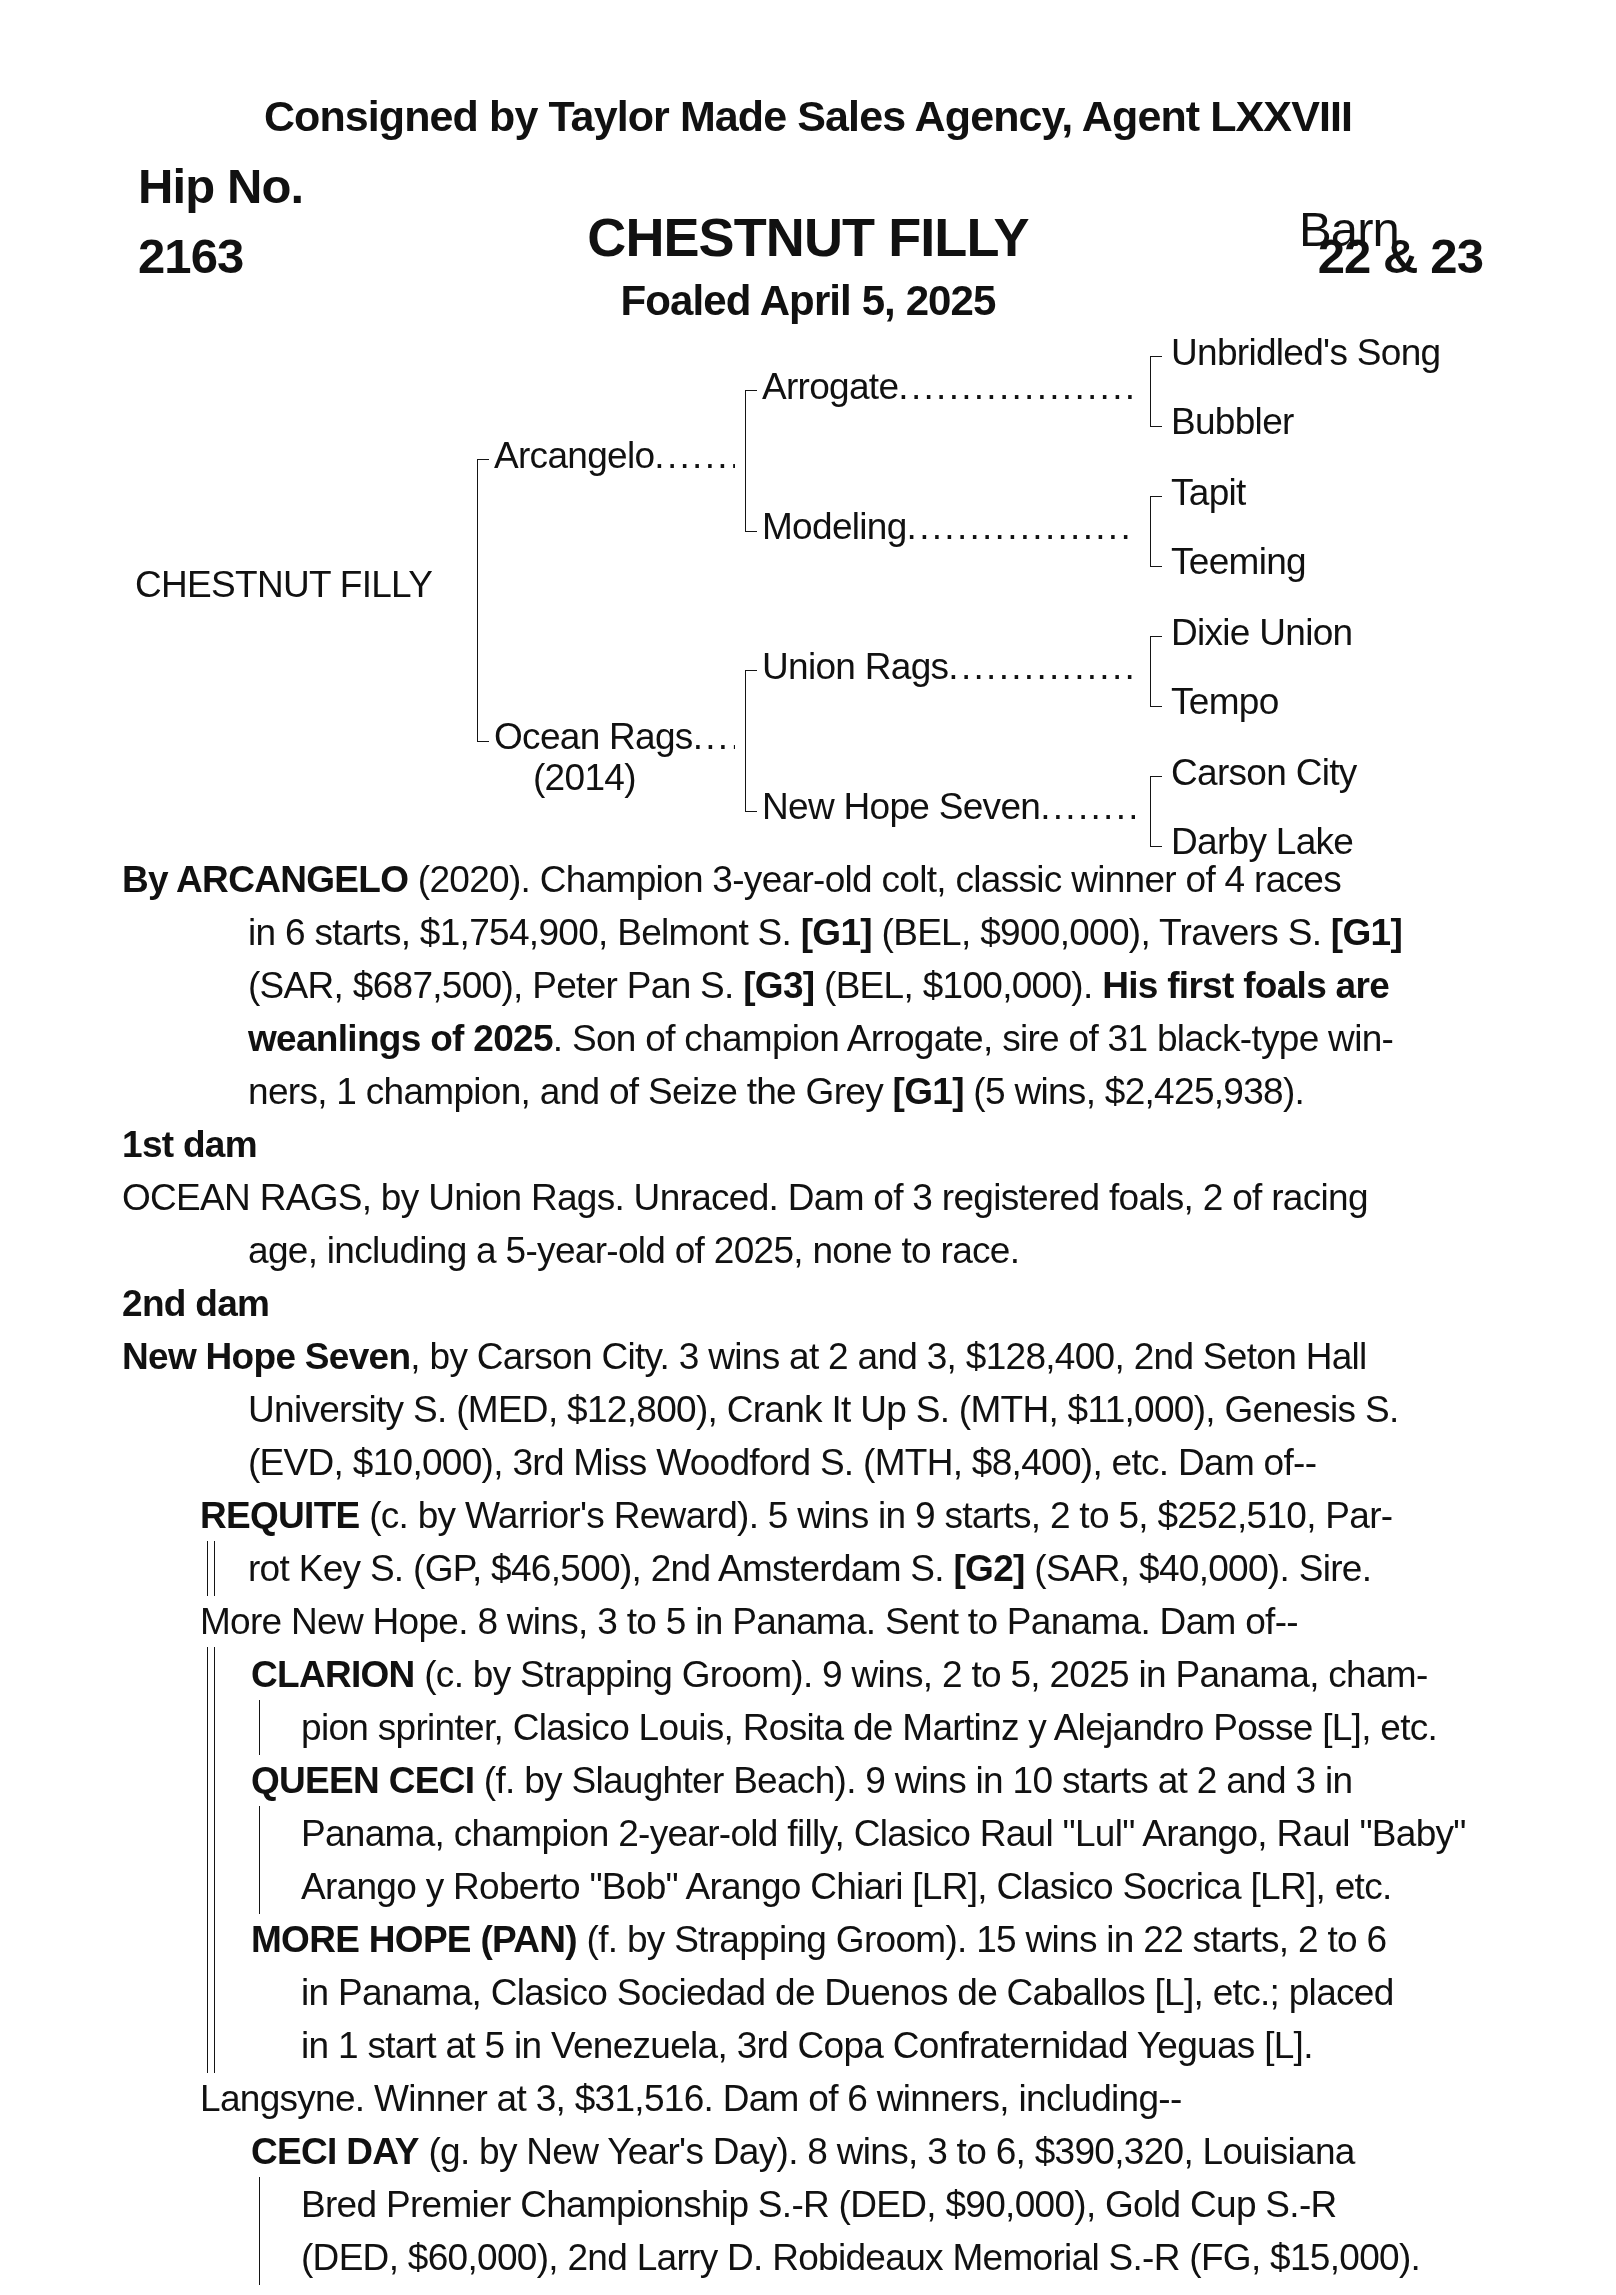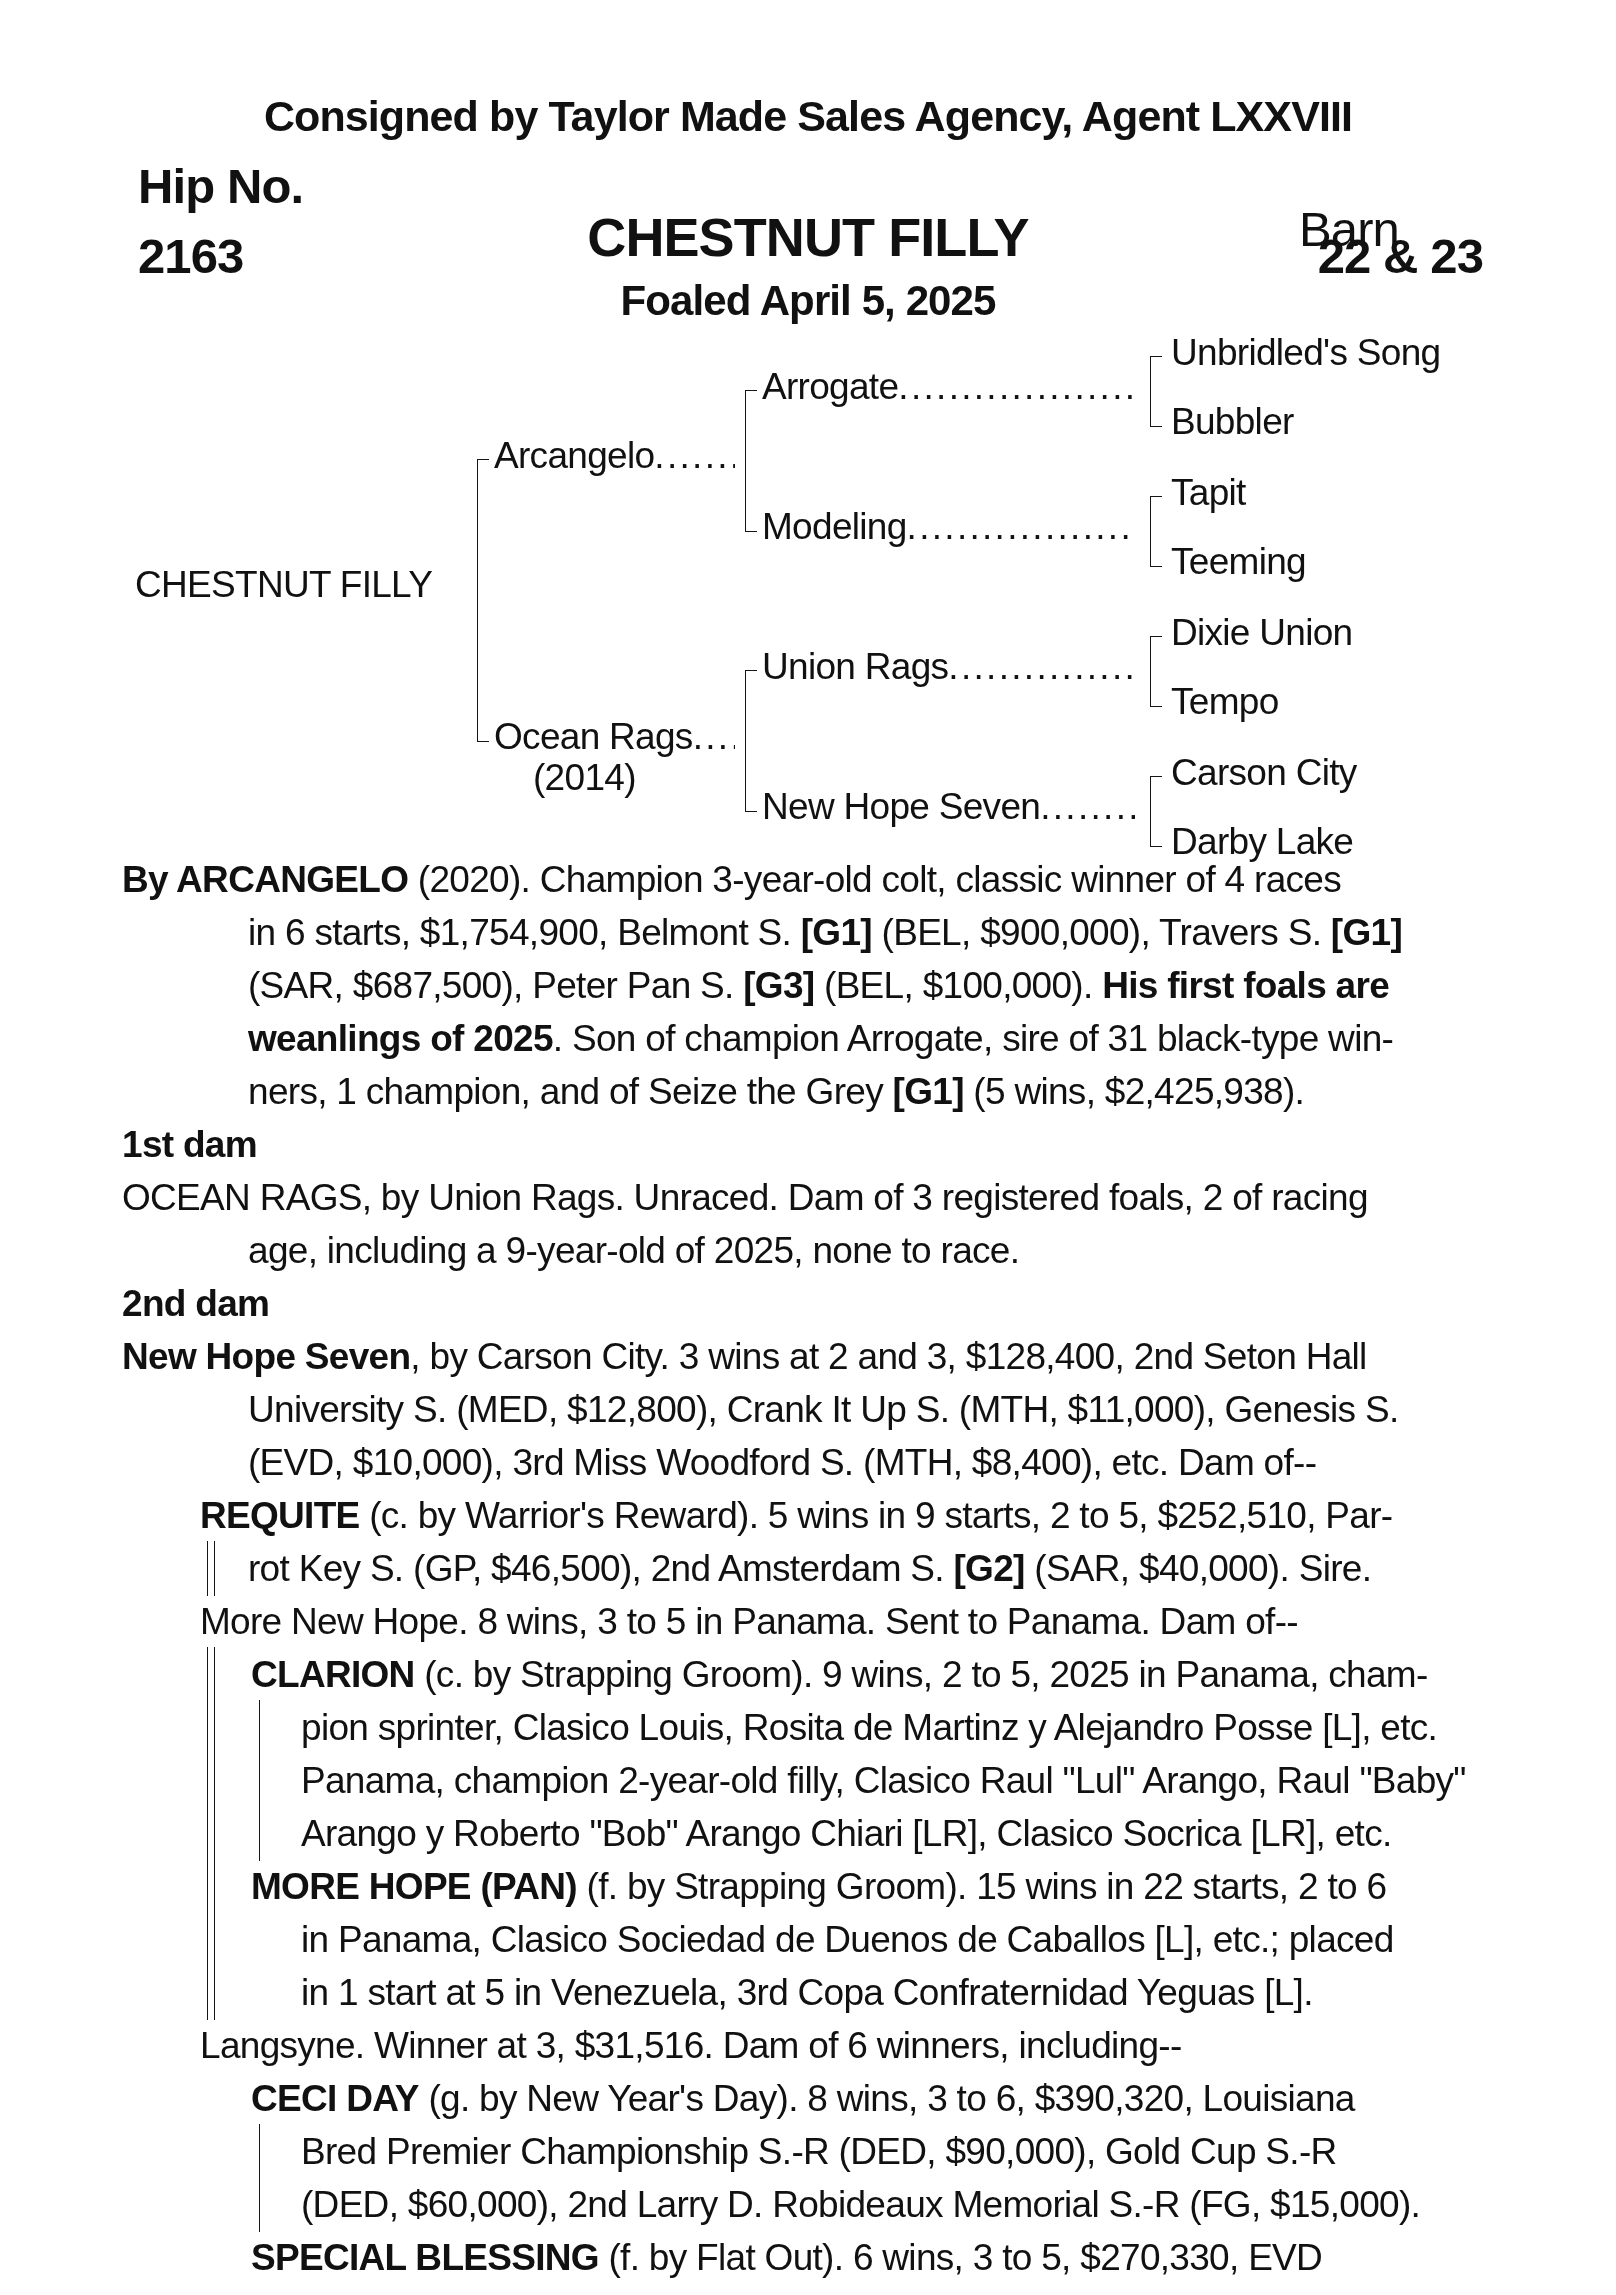--- a/index.html
+++ b/index.html
@@ -107,30 +107,31 @@
   </div>
 
 <div class="abs" id="text-block">
     <div class="line ind-a"><span class="b">By ARCANGELO</span><span> (2020). Champion 3-year-old colt, classic winner of 4 races</span></div>
     <div class="line ind-b"><span>in 6 starts, $1,754,900, Belmont S. </span><span class="b">[G1]</span><span> (BEL, $900,000), Travers S. </span><span class="b">[G1]</span></div>
     <div class="line ind-b"><span>(SAR, $687,500), Peter Pan S. </span><span class="b">[G3]</span><span> (BEL, $100,000). </span><span class="b">His first foals are</span></div>
     <div class="line ind-b"><span class="b">weanlings of 2025</span><span>. Son of champion Arrogate, sire of 31 black-type win-</span></div>
     <div class="line ind-b"><span>ners, 1 champion, and of Seize the Grey </span><span class="b">[G1]</span><span> (5 wins, $2,425,938).</span></div>
     <div class="line ind-a"><span class="b">1st dam</span></div>
     <div class="line ind-a"><span>OCEAN RAGS, by Union Rags. Unraced. Dam of 3 registered foals, 2 of racing</span></div>
-    <div class="line ind-b"><span>age, including a 9-year-old of 2025, none to race.</span></div>
+    <div class="line ind-b"><span>age, including a 5-year-old of 2025, none to race.</span></div>
     <div class="line ind-a"><span class="b">2nd dam</span></div>
     <div class="line ind-a"><span class="b">New Hope Seven</span><span>, by Carson City. 3 wins at 2 and 3, $128,400, 2nd Seton Hall</span></div>
     <div class="line ind-b"><span>University S. (MED, $12,800), Crank It Up S. (MTH, $11,000), Genesis S.</span></div>
     <div class="line ind-b"><span>(EVD, $10,000), 3rd Miss Woodford S. (MTH, $8,400), etc. Dam of--</span></div>
     <div class="line ind-c"><span class="b">REQUITE</span><span> (c. by Warrior's Reward). 5 wins in 9 starts, 2 to 5, $252,510, Par-</span></div>
     <div class="line ind-b rule-d"><span>rot Key S. (GP, $46,500), 2nd Amsterdam S. </span><span class="b">[G2]</span><span> (SAR, $40,000). Sire.</span></div>
     <div class="line ind-c"><span>More New Hope. 8 wins, 3 to 5 in Panama. Sent to Panama. Dam of--</span></div>
     <div class="line ind-d rule-d"><span class="b">CLARION</span><span> (c. by Strapping Groom). 9 wins, 2 to 5, 2025 in Panama, cham-</span></div>
     <div class="line ind-e rule-d rule-s"><span>pion sprinter, Clasico Louis, Rosita de Martinz y Alejandro Posse [L], etc.</span></div>
+    <div class="line ind-d rule-d"><span class="b">QUEEN CECI</span><span> (f. by Slaughter Beach). 9 wins in 10 starts at 2 and 3 in</span></div>
     <div class="line ind-e rule-d rule-s"><span>Panama, champion 2-year-old filly, Clasico Raul "Lul" Arango, Raul "Baby"</span></div>
     <div class="line ind-e rule-d rule-s"><span>Arango y Roberto "Bob" Arango Chiari [LR], Clasico Socrica [LR], etc.</span></div>
     <div class="line ind-d rule-d"><span class="b">MORE HOPE (PAN)</span><span> (f. by Strapping Groom). 15 wins in 22 starts, 2 to 6</span></div>
     <div class="line ind-e rule-d"><span>in Panama, Clasico Sociedad de Duenos de Caballos [L], etc.; placed</span></div>
     <div class="line ind-e rule-d"><span>in 1 start at 5 in Venezuela, 3rd Copa Confraternidad Yeguas [L].</span></div>
     <div class="line ind-c"><span>Langsyne. Winner at 3, $31,516. Dam of 6 winners, including--</span></div>
     <div class="line ind-d"><span class="b">CECI DAY</span><span> (g. by New Year's Day). 8 wins, 3 to 6, $390,320, Louisiana</span></div>
     <div class="line ind-e rule-s"><span>Bred Premier Championship S.-R (DED, $90,000), Gold Cup S.-R</span></div>
     <div class="line ind-e rule-s"><span>(DED, $60,000), 2nd Larry D. Robideaux Memorial S.-R (FG, $15,000).</span></div>
     <div class="line ind-d"><span class="b">SPECIAL BLESSING</span><span> (f. by Flat Out). 6 wins, 3 to 5, $270,330, EVD</span></div>

